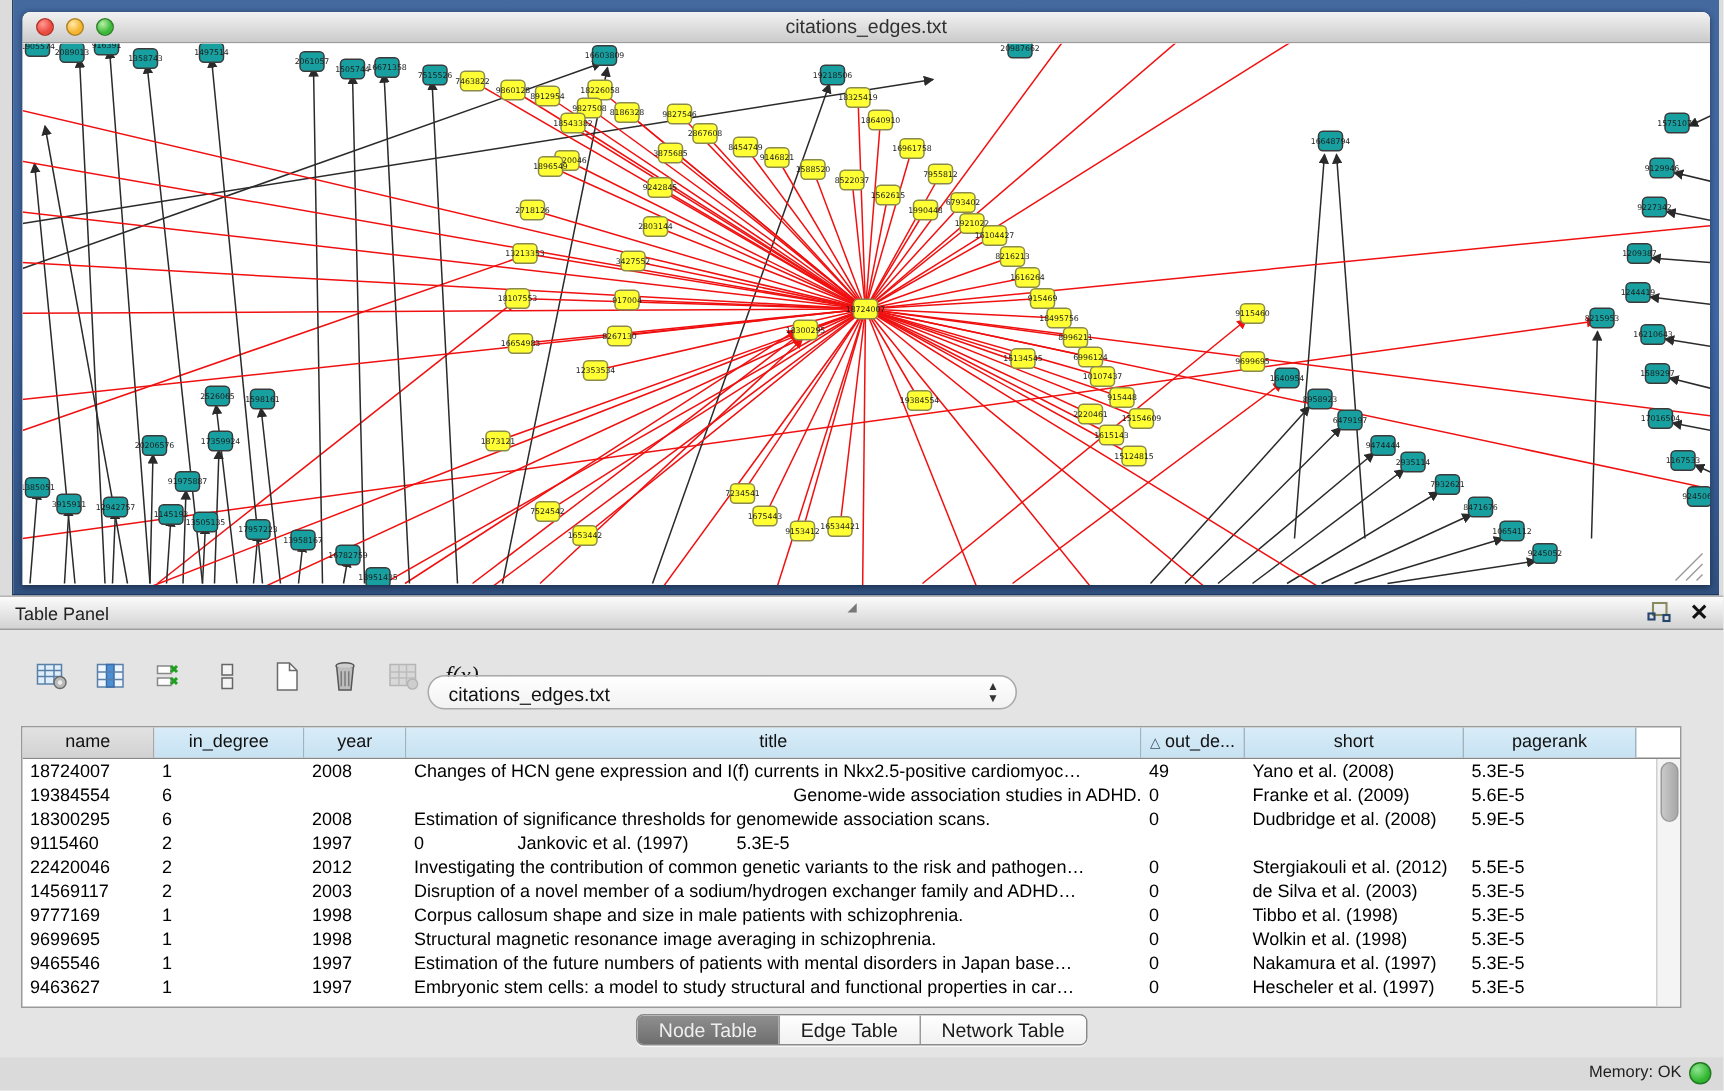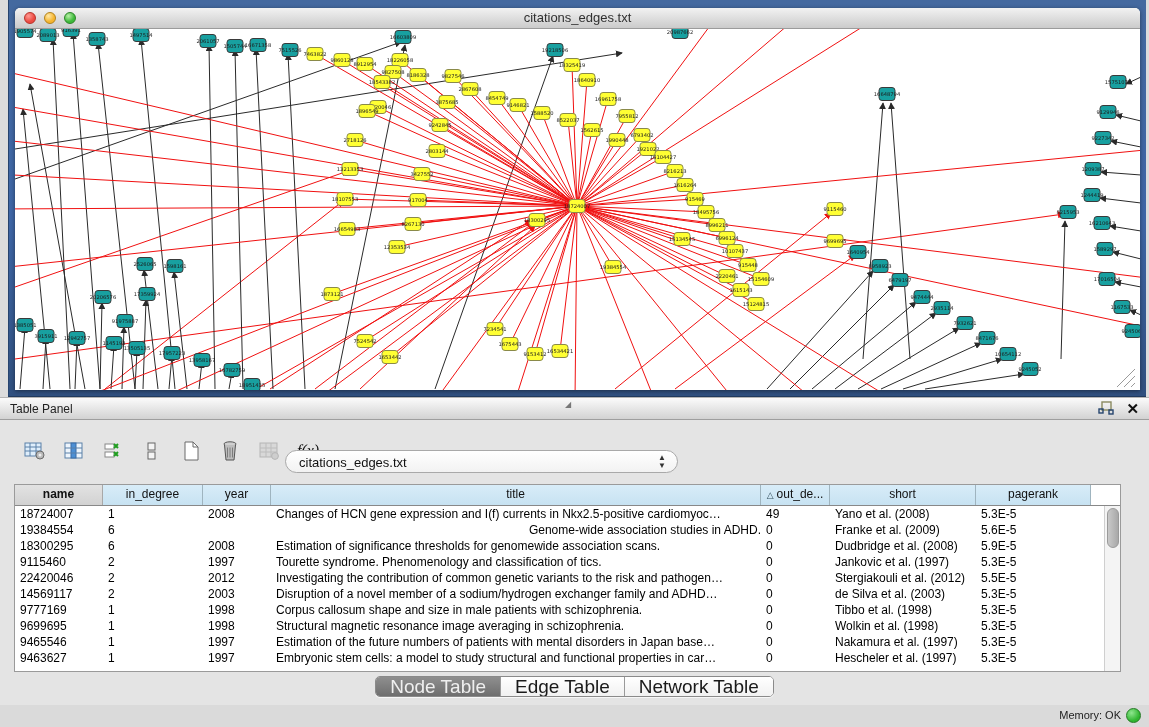--- a/index.html
+++ b/index.html
@@ -60,38 +60,38 @@
   .tablebox{
     position:absolute;left:14px;top:64px;width:1107px;height:188px;box-sizing:border-box;
     background:#fff;border:1px solid #9a9a9a;overflow:hidden;
   }
   .thead{display:flex;height:20px;border-bottom:1px solid #888;}
   .th{
     box-sizing:border-box;font-size:12px;color:#111;text-align:center;line-height:19px;
     background:linear-gradient(180deg,#d8ecf8,#c7e2f2);border-right:1px solid #9fb4bf;
     overflow:hidden;white-space:nowrap;cursor:pointer;
   }
-  .th.gray{background:linear-gradient(180deg,#e2e2e2,#d2d2d2);border-right:1px solid #a8a8a8;font-weight:bold;}
+  .th.gray{background:linear-gradient(180deg,#e2e2e2,#d2d2d2);border-right:1px solid #a8a8a8;}
   .sorticon{font-size:9px;margin-right:3px;color:#34505e;}
   .trow{display:flex;height:16px;cursor:default;}
   .td{
     box-sizing:border-box;font-size:12px;color:#000;line-height:16px;
     padding-left:5px;overflow:hidden;white-space:nowrap;text-overflow:clip;
   }
   .vscroll{
     position:absolute;right:0;top:21px;width:15px;bottom:0;background:#f4f4f4;border-left:1px solid #cfcfcf;
   }
   .vthumb{position:absolute;left:2px;top:2px;width:10px;height:38px;border-radius:6px;
     background:linear-gradient(90deg,#c9c9c9,#a8a8a8);border:1px solid #9a9a9a;cursor:pointer;}
   
   .tabsbar{position:absolute;left:0;right:0;top:256px;height:26px;display:flex;justify-content:center;}
   .seg{display:flex;height:19px;border:1px solid #8a8a8a;border-radius:5px;overflow:hidden;
     background:#fdfdfd;box-shadow:0 1px 0 rgba(255,255,255,.7);}
   .seg .tab{
-    padding:0 14px;font-size:19px;line-height:19px;color:#1a1a1a;cursor:pointer;
+    padding:0 14px;font-size:13px;line-height:19px;color:#1a1a1a;cursor:pointer;
     border-right:1px solid #9a9a9a;background:linear-gradient(180deg,#ffffff,#f1f1f1);
   }
   .seg .tab:last-child{border-right:none;}
   .seg .tab.active{background:linear-gradient(180deg,#8f8f8f,#6e6e6e);color:#efefef;}
   
   .statusbar{position:absolute;left:0;top:705px;width:1149px;height:22px;background:#dadada;}
   .mem{position:absolute;right:28px;top:4px;font-size:11px;color:#222;}
   .memdot{position:absolute;right:8px;top:3px;width:13px;height:13px;border-radius:50%;
     background:radial-gradient(circle at 35% 30%,#8fe68f,#2fb52f 65%);border:1px solid #217a21;}
   .divider-nub{position:absolute;left:565px;top:2px;font-size:8px;color:#777;}
@@ -798,21 +798,20 @@
           <div class="td" style="width: 68px;">2008</div>
           <div class="td" style="width: 490px;">Estimation of significance thresholds for genomewide association scans.</div>
           <div class="td" style="width: 69px;">0</div>
           <div class="td" style="width: 146px;">Dudbridge et al. (2008)</div>
           <div class="td" style="width: 115px;">5.9E-5</div>
         </div>
         <div class="trow">
           <div class="td" style="width: 88px;">9115460</div>
           <div class="td" style="width: 100px;">2</div>
           <div class="td" style="width: 68px;">1997</div>
-          <div class="td" style="width: 490px;">Tourette syndrome. Phenomenology and classification of tics.</div>
           <div class="td" style="width: 69px;">0</div>
           <div class="td" style="width: 146px;">Jankovic et al. (1997)</div>
           <div class="td" style="width: 115px;">5.3E-5</div>
         </div>
         <div class="trow">
           <div class="td" style="width: 88px;">22420046</div>
           <div class="td" style="width: 100px;">2</div>
           <div class="td" style="width: 68px;">2012</div>
           <div class="td" style="width: 490px;">Investigating the contribution of common genetic variants to the risk and pathogen…</div>
           <div class="td" style="width: 69px;">0</div>

